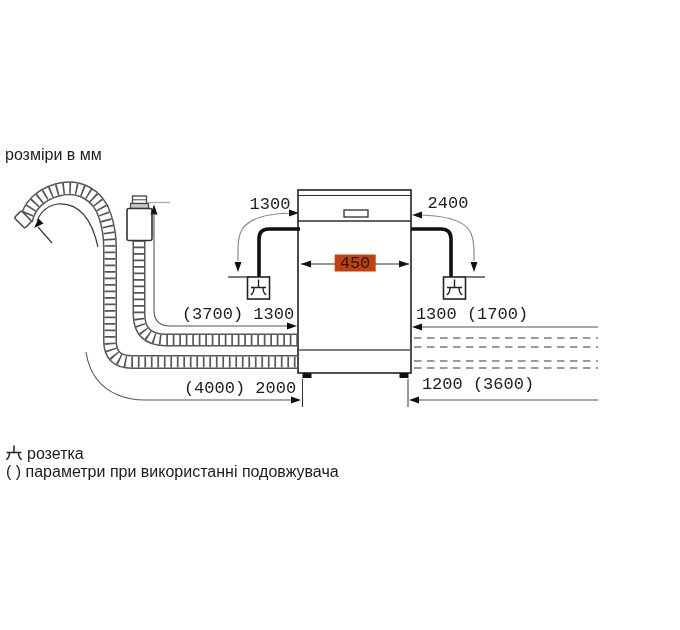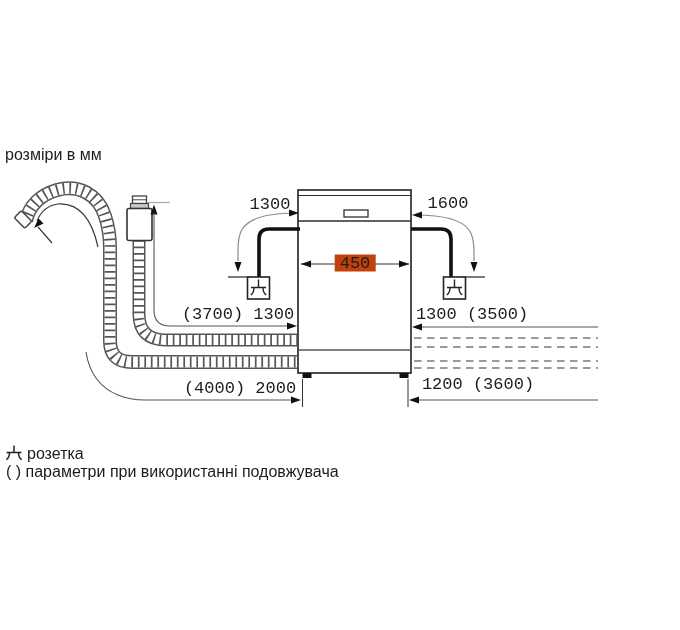--- a/index.html
+++ b/index.html
@@ -125,27 +125,27 @@
     <g fill="none" stroke="#222222" stroke-width="1.5">
       <path d="M 14 445.5 L 14 452.5 M 6.5 452.5 L 21.5 452.5
                M 9.5 452.5 Q 9.5 457.5 6.3 459.7 M 18.5 452.5 Q 18.5 457.5 21.7 459.7"></path>
     </g>
   </svg>
 
   <div class="lbl txt" style="left:5px;top:147px;">розміри в мм</div>
 
   <div class="lbl dim center" style="left:270px;top:204px;">1300</div>
 
-  <div class="lbl dim center" style="left:448px;top:203px;">1600</div>
+  <div class="lbl dim center" style="left:448px;top:203px;">2400</div>
 
   <div class="lbl dim center onLine" style="left:355px;top:263px;">450</div>
 
   <div class="lbl dim center" style="left:238px;top:314px;">(3700) 1300</div>
 
-  <div class="lbl dim center" style="left:472px;top:314px;">1300 (3500)</div>
+  <div class="lbl dim center" style="left:472px;top:314px;">1300 (1700)</div>
 
   <div class="lbl dim center" style="left:240px;top:388px;">(4000) 2000</div>
 
   <div class="lbl dim center" style="left:478px;top:384px;">1200 (3600)</div>
 
   <div class="lbl txt" style="left:27px;top:446px;">розетка</div>
 
   <div class="lbl txt" style="left:6px;top:464px;">( ) параметри при використанні подовжувача</div>
 
 </div>

